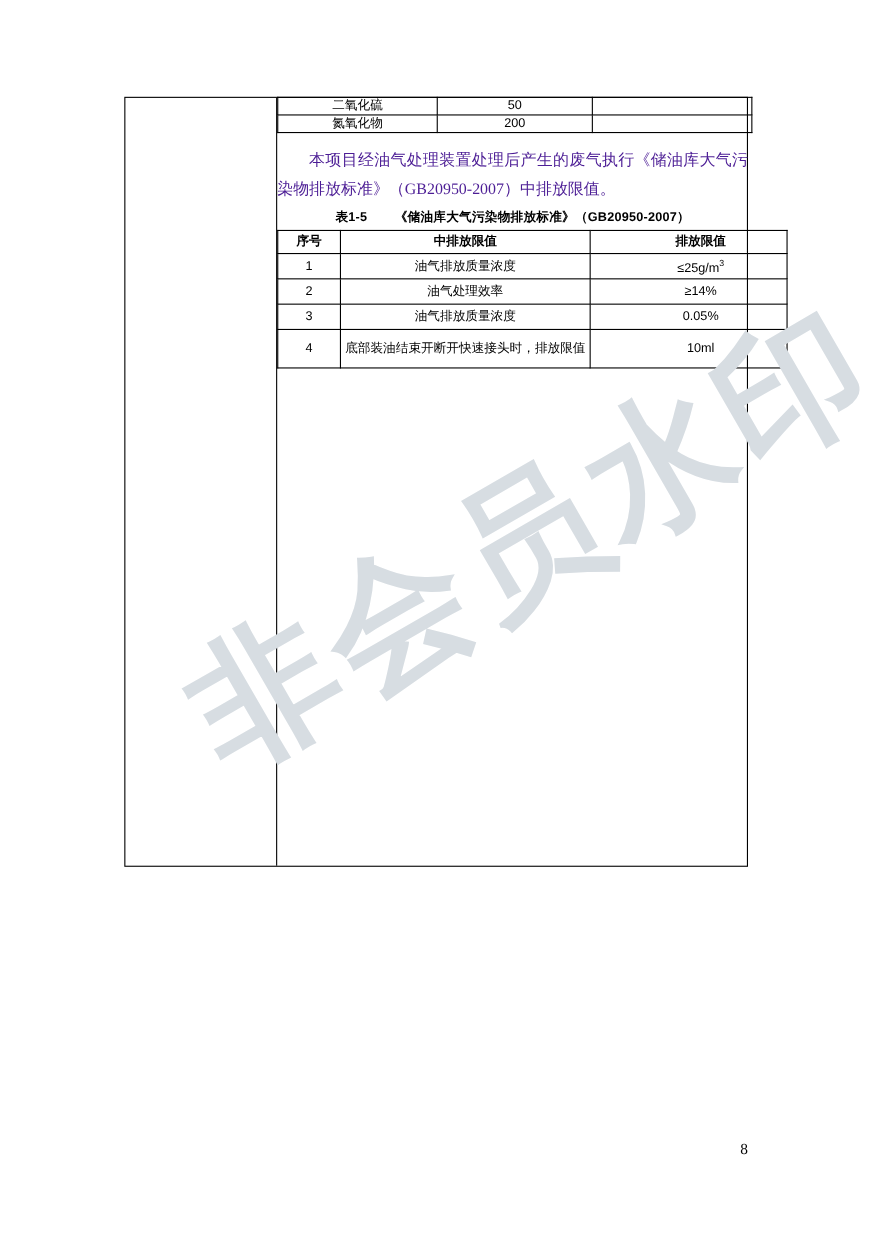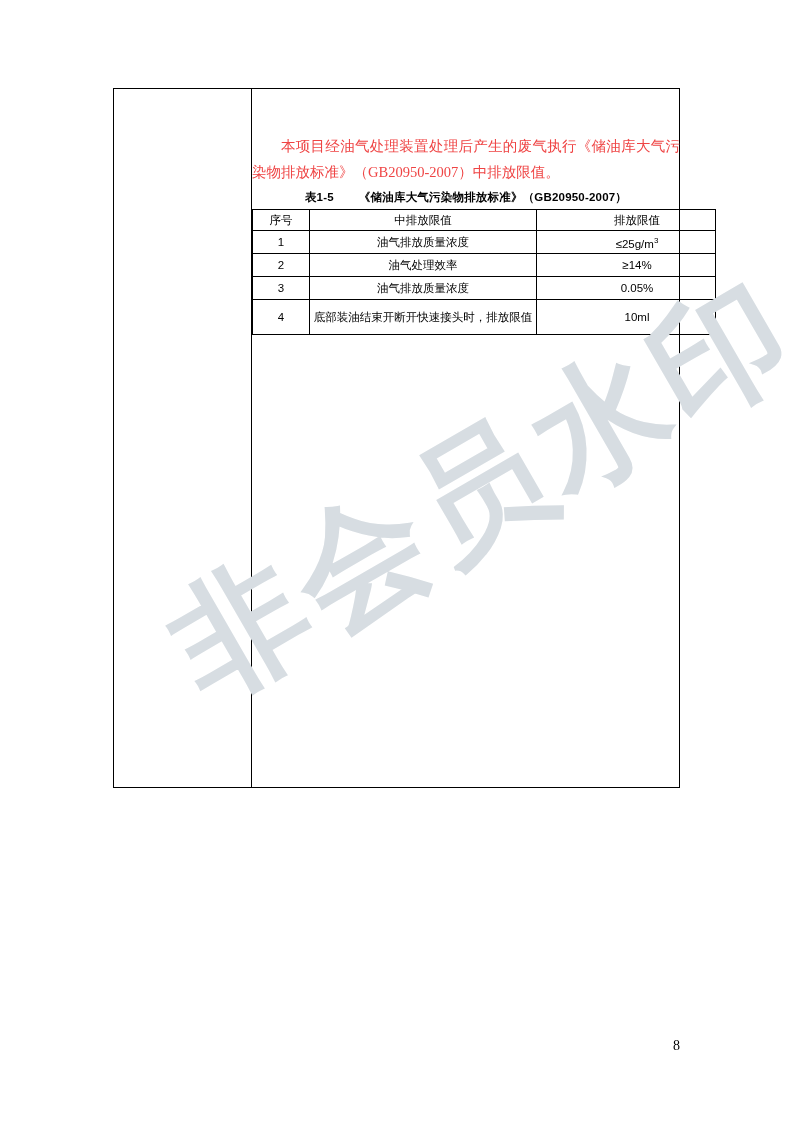--- a/index.html
+++ b/index.html
@@ -63,21 +63,21 @@
   
   .para {
     position: absolute;
     left: 252px;
     top: 133px;
     width: 428px;
     font-size: 14.5px;
     line-height: 26px;
     text-indent: 29px;
     font-family: "Liberation Serif", serif;
-    color: #ef4444;
+    color: #4c1d95;
     text-align: justify;
   }
 
   
   .tbl-caption {
     position: absolute;
     left: 252px;
     top: 190px;
     width: 428px;
     text-align: center;
@@ -99,21 +99,21 @@
   }
   .main-table th, .main-table td {
     border: 1px solid #000000;
     font-size: 11.5px;
     text-align: center;
     padding: 1px 2px;
     font-family: "Liberation Sans", sans-serif;
     line-height: 14px;
   }
   .main-table th {
-    font-weight: normal;
+    font-weight: bold;
     height: 18px;
     margin-left: 16px;
   }
   .main-table td {
     height: 20px;
     font-weight: normal;
   }
   .main-table .col-no { width: 52px; }
   .main-table .col-item { width: 222px; }
   .main-table .col-limit { width: 152px; padding-left: 24px; }
@@ -158,20 +158,34 @@
 </style>
 </head>
 <body>
 
 <div class="page">
 
   <div class="doc-frame">
     <div class="frame-divider"></div>
   </div>
 
+  <table class="top-table">
+    <tbody>
+      <tr>
+        <td class="c1">二氧化硫</td>
+        <td class="c2">50</td>
+        <td class="c3"></td>
+      </tr>
+      <tr>
+        <td class="c1">氮氧化物</td>
+        <td class="c2">200</td>
+        <td class="c3"></td>
+      </tr>
+    </tbody>
+  </table>
 
   <div class="para">本项目经油气处理装置处理后产生的废气执行《储油库大气污染物排放标准》（GB20950-2007）中排放限值。</div>
 
   <div class="tbl-caption">
     <span class="num">表1-5</span><span>《储油库大气污染物排放标准》（GB20950-2007）</span>
   </div>
 
   <table class="main-table">
     <thead>
       <tr>

